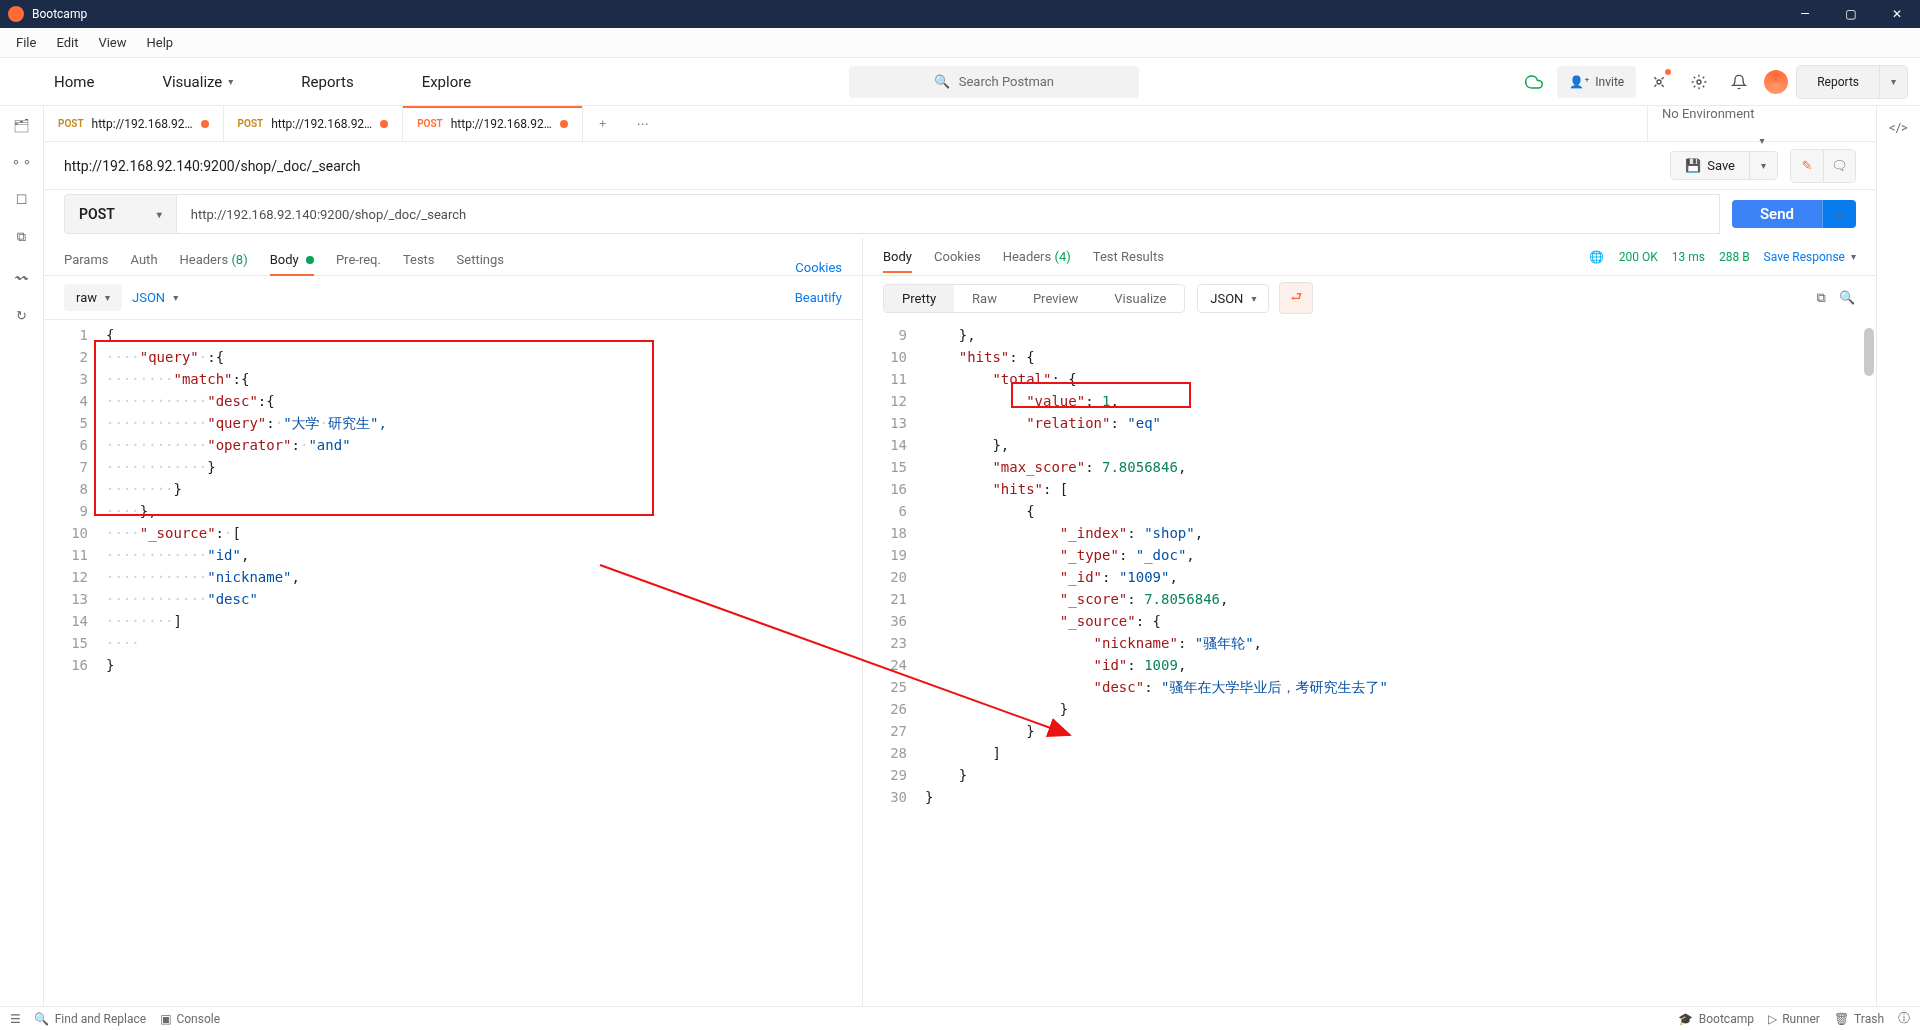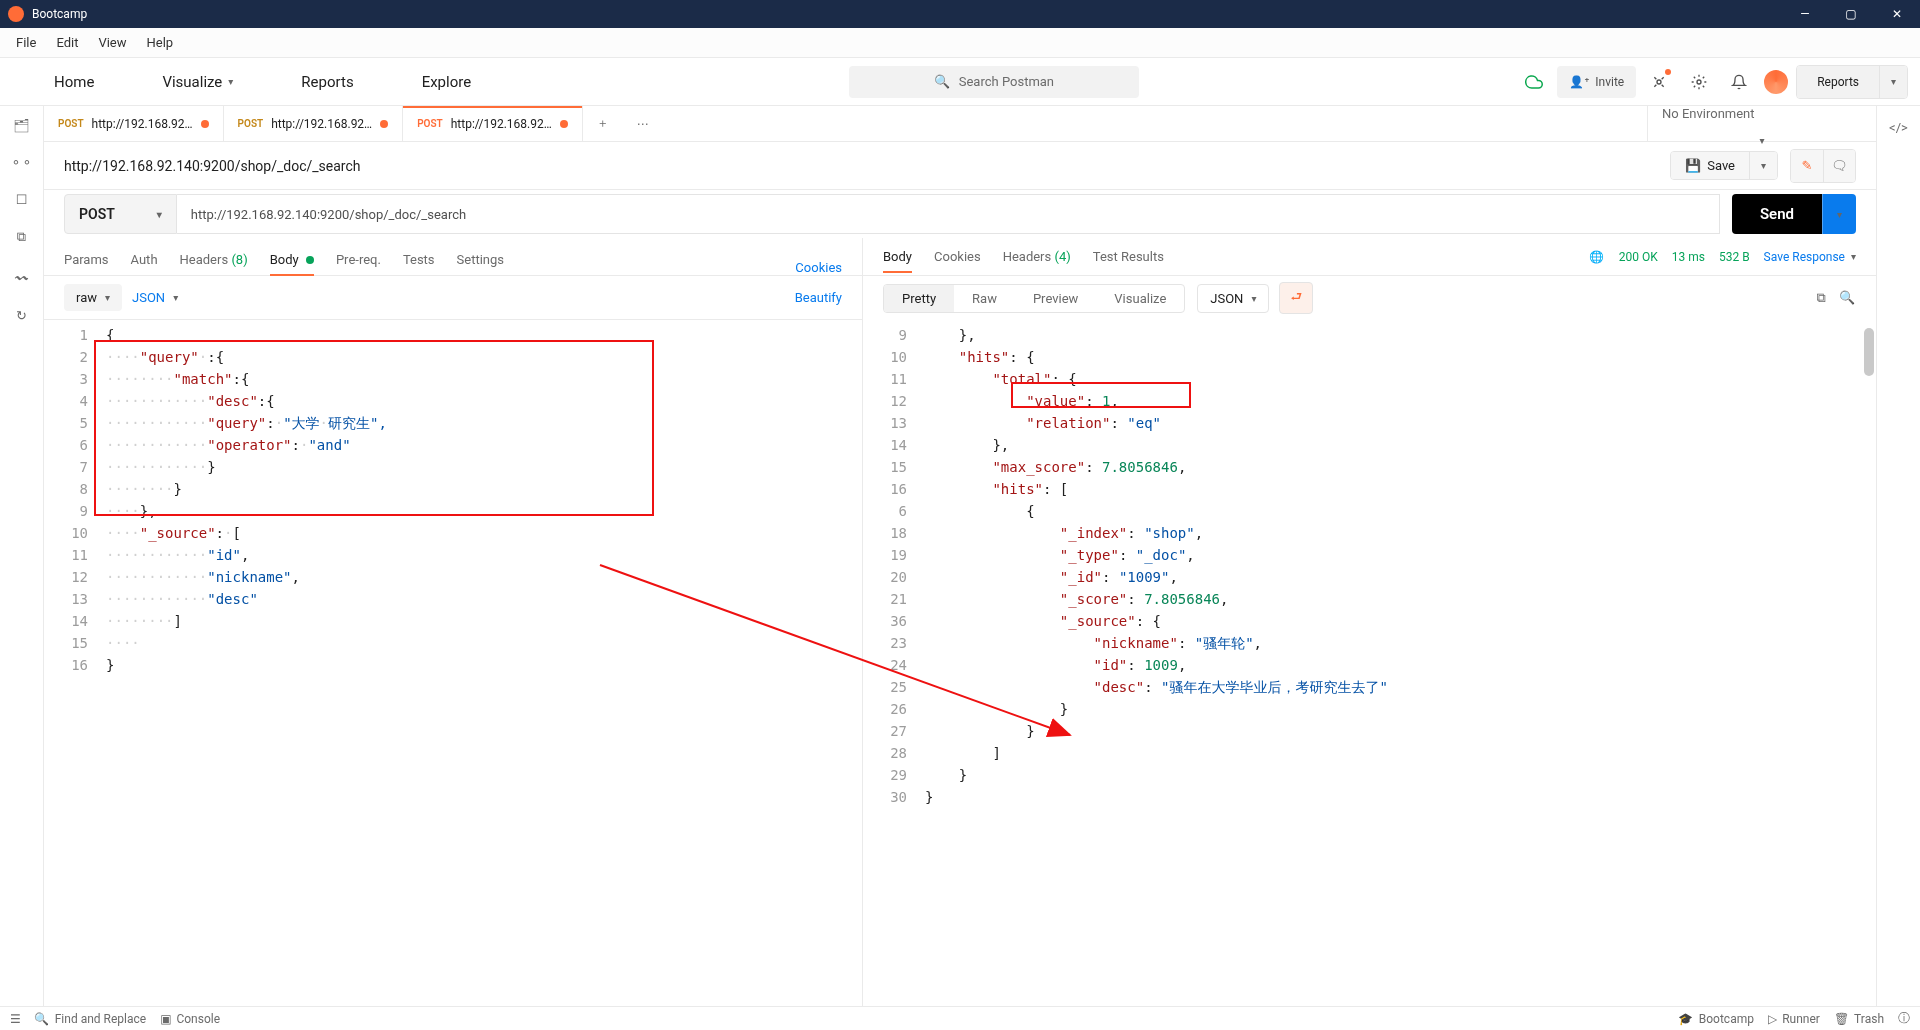--- a/index.html
+++ b/index.html
@@ -168,21 +168,21 @@
   height:40px; padding: 0 14px;
   background:#f4f4f4; border:1px solid #e4e4e4; border-radius:4px 0 0 4px;
   font-size:14px; font-weight:600;
 }
 .url-input {
   flex:1; height:40px; border:1px solid #e4e4e4; border-left:none;
   padding: 0 14px; font-size:13px; color:#505050;
   display:flex; align-items:center;
 }
 .send-group { margin-left:12px; display:flex; border-radius:4px; overflow:hidden;}
-.send-btn { background:#000000; color:#fff; font-weight:600; padding: 0 28px; height:40px; display:flex; align-items:center; font-size:15px;}
+.send-btn { background:#3b82f6; color:#fff; font-weight:600; padding: 0 28px; height:28px; display:flex; align-items:center; font-size:15px;}
 .send-chev { width:34px; background:#097BED; color:#fff; border-left:1px solid rgba(255,255,255,.3); display:flex; align-items:center; justify-content:center;}
 
 
 .subtabs { height:38px; display:flex; align-items:flex-end; padding: 0 20px; gap:22px; border-bottom:1px solid #eaeaea; font-size:13px; color:#6b6b6b;}
 .subtab { position:relative; padding: 8px 0; cursor:pointer; }
 .subtab.active { color:#212121; }
 .subtab.active::after { content:""; position:absolute; bottom:-1px; left:0; right:0; height:2px; background:#ff6c37; }
 .badge-green { color:#07a35a; }
 .badge-dot { width:8px; height:8px; background:#07a35a; border-radius:50%; display:inline-block; margin-left:4px;}
 .subtabs .right-link { margin-left:auto; color:#097BED; }
@@ -494,21 +494,21 @@
           <div class="resp-tab">
             <span>Headers</span>
             <span class="badge-green">(4)</span>
           </div>
           <div class="resp-tab">Test Results</div>
 
           <div class="resp-meta">
             <span>🌐</span>
             <span class="ok">200 OK</span>
             <span class="ok">13 ms</span>
-            <span class="ok">532 B</span>
+            <span class="ok">288 B</span>
             <span class="save-resp">
               <span>Save Response</span>
               <span class="chev">▾</span>
             </span>
           </div>
         </div>
 
         <div class="resp-opts">
           <div class="seg">
             <div class="seg-btn active">Pretty</div>

